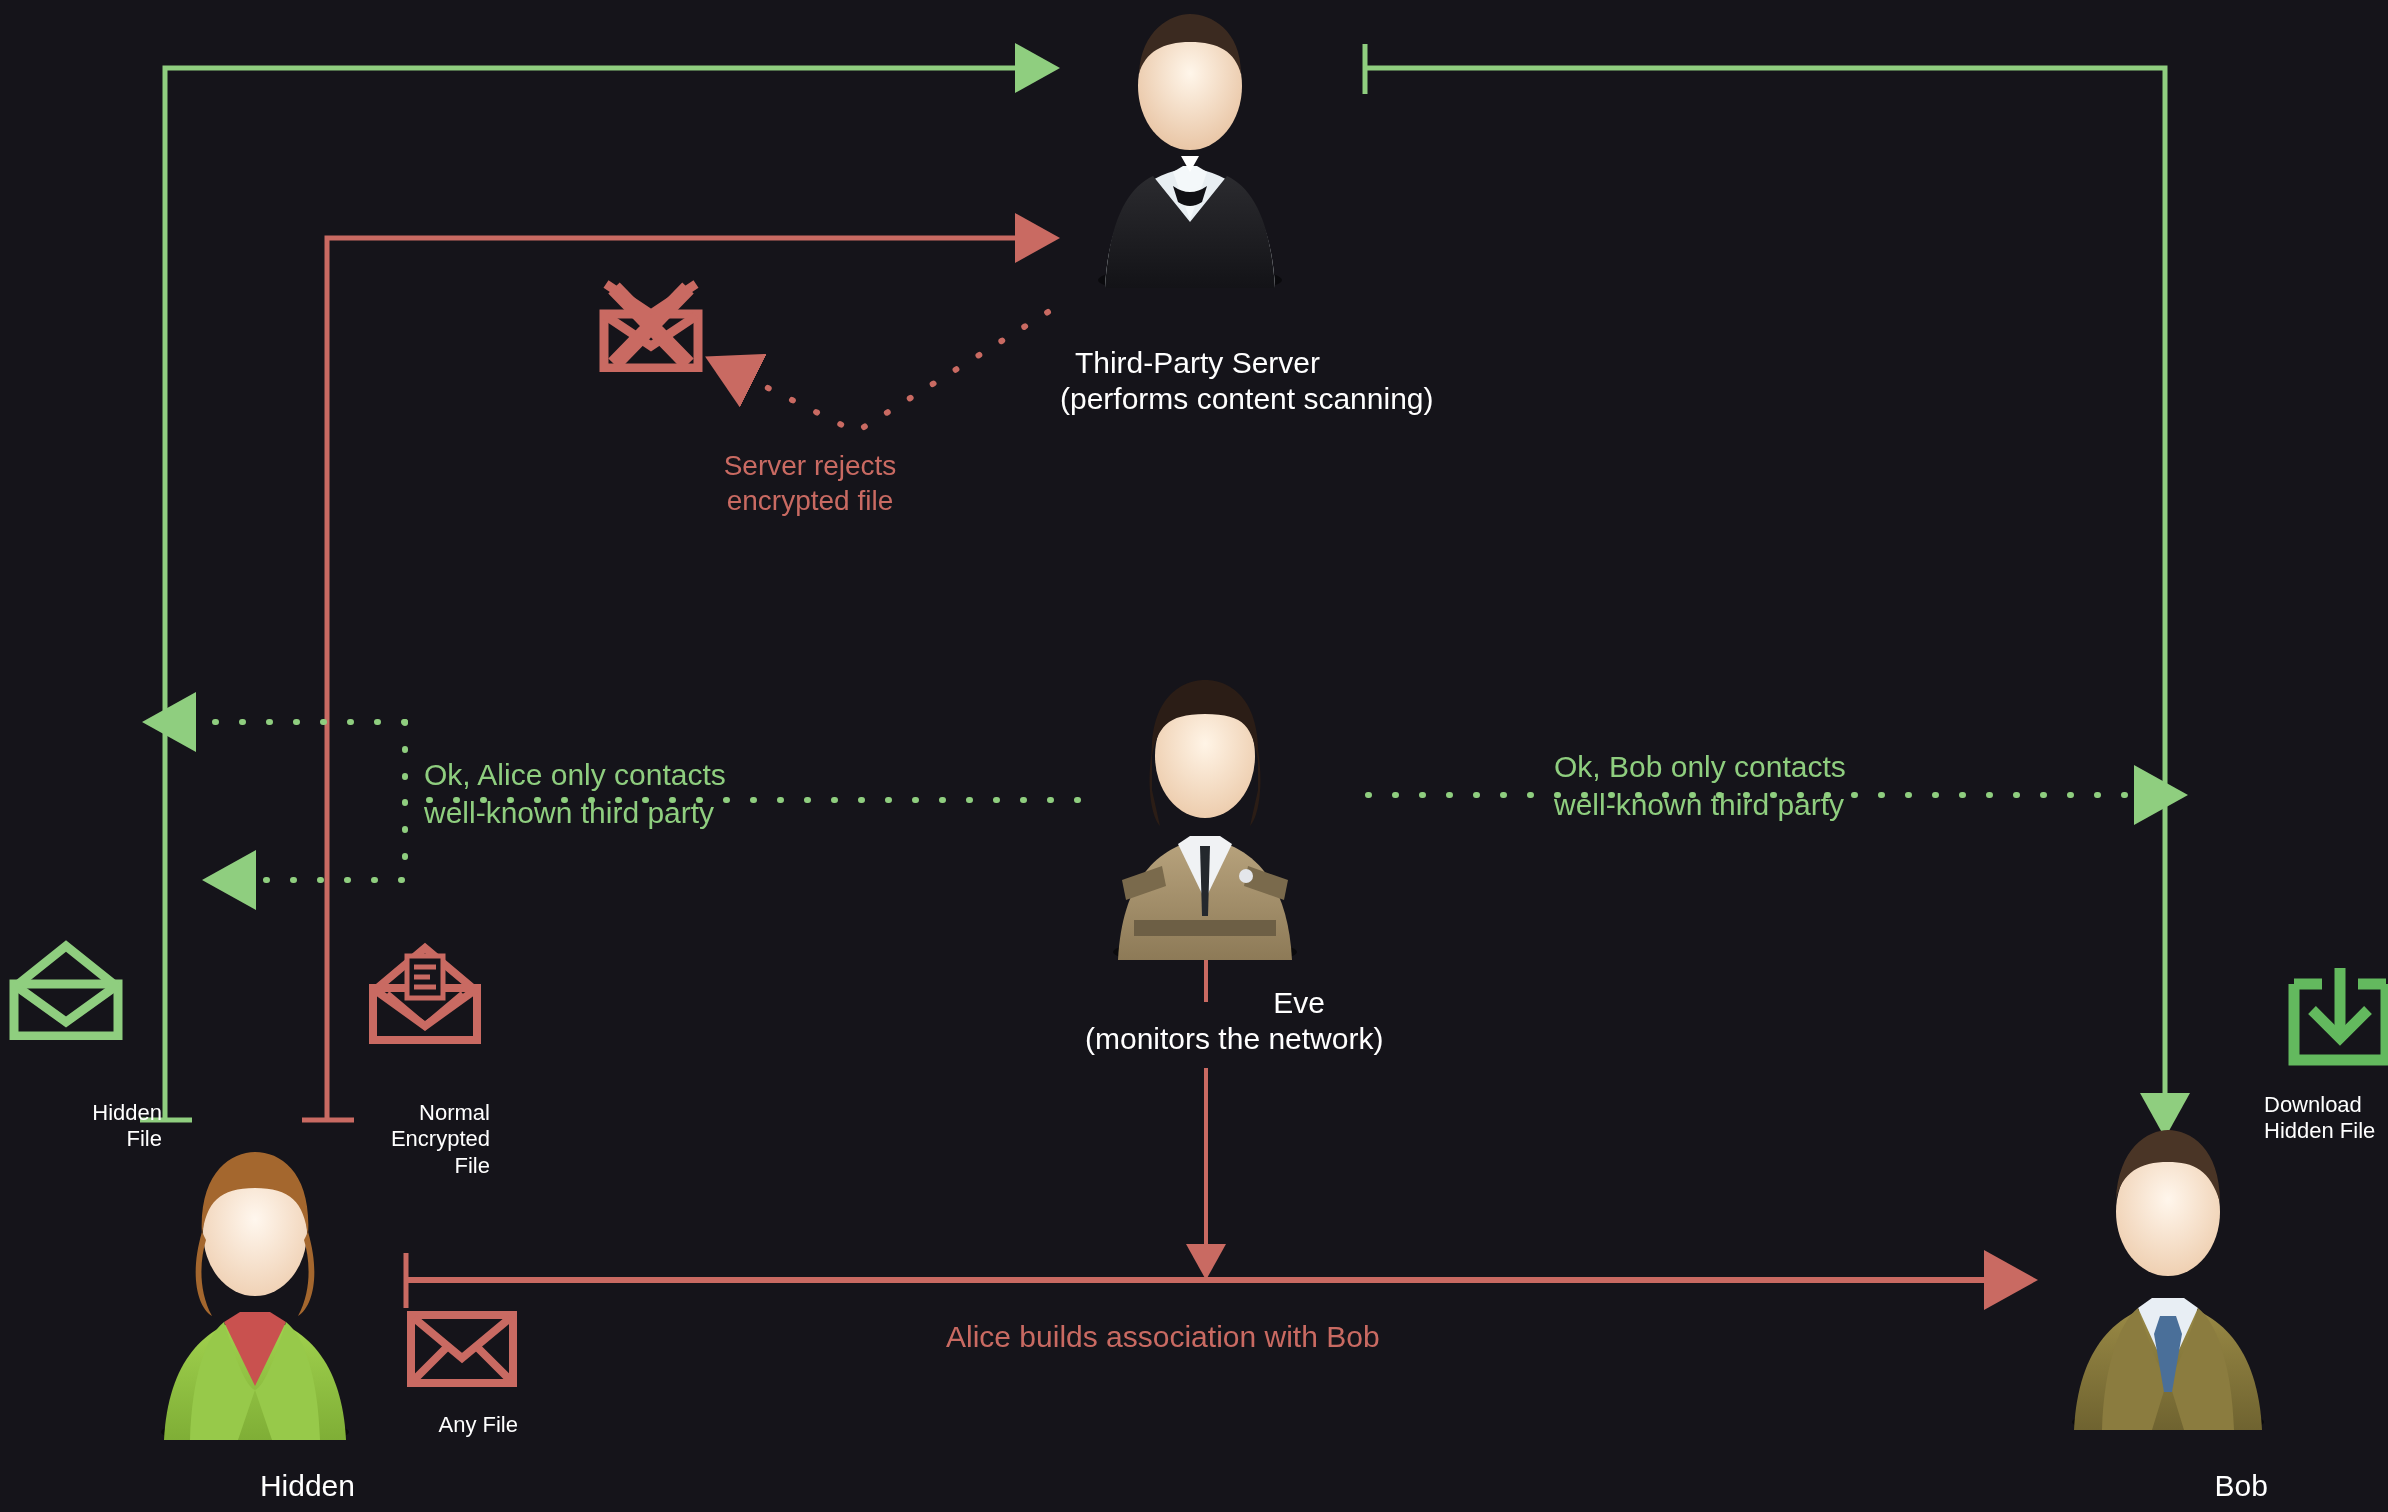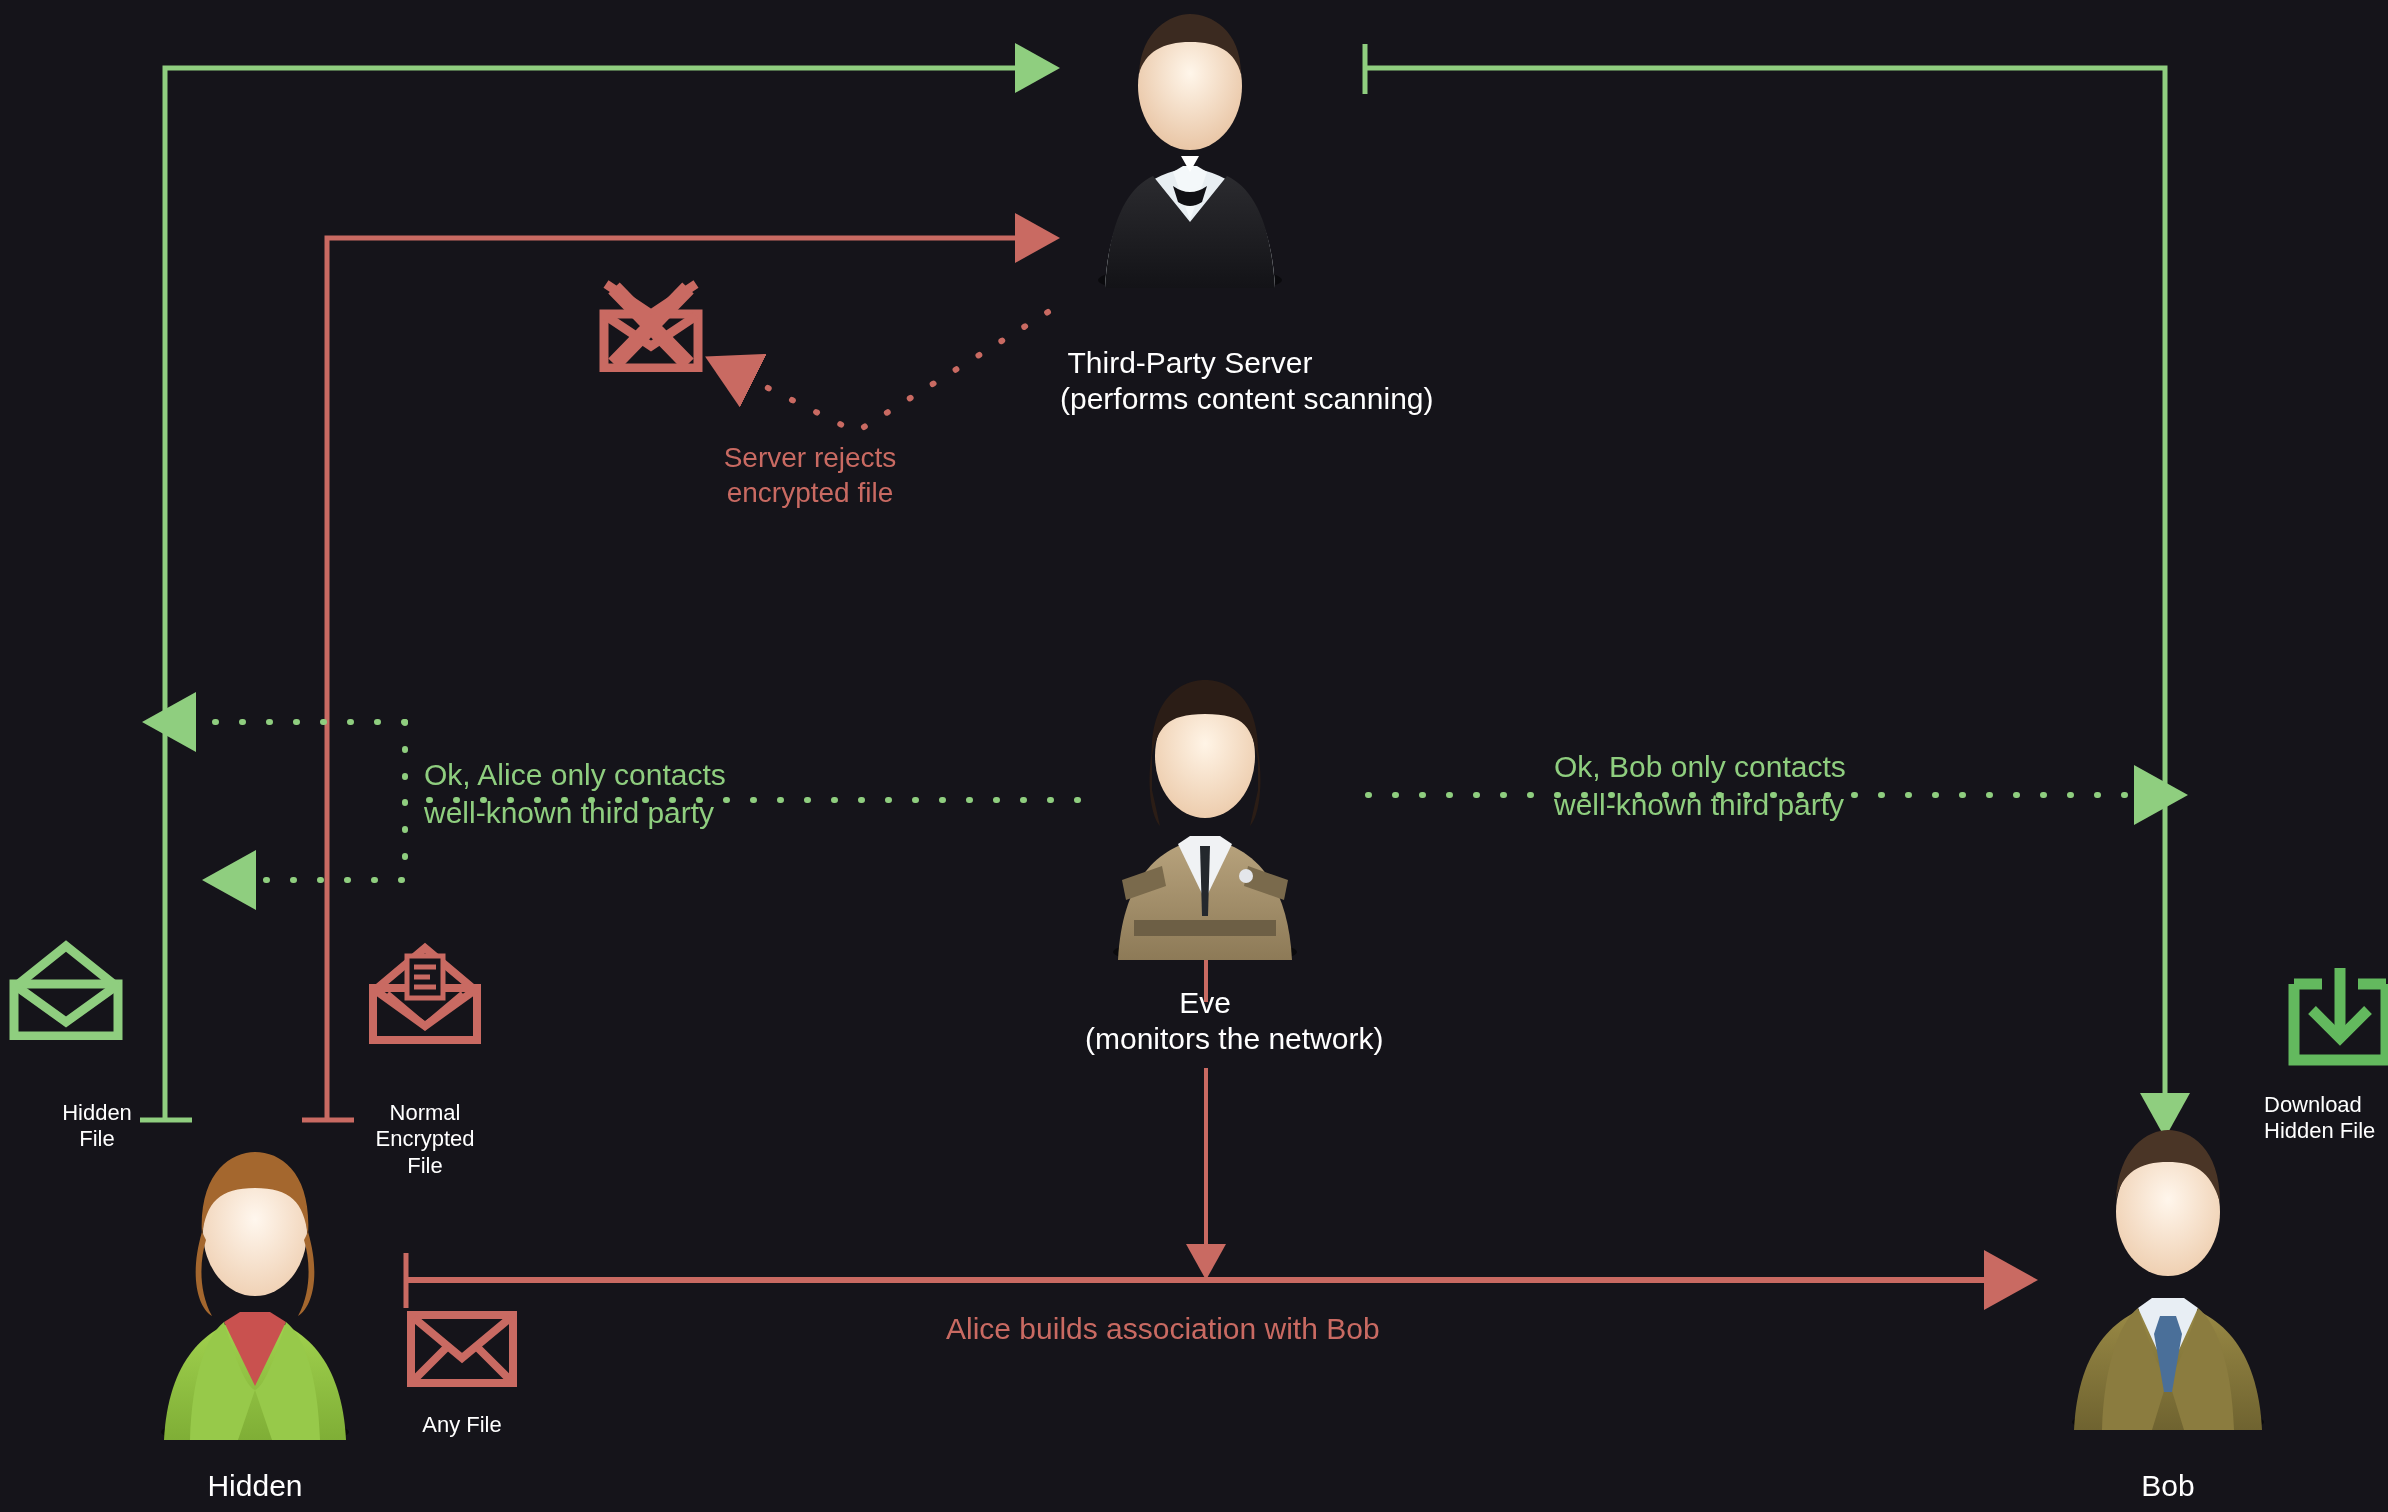--- a/index.html
+++ b/index.html
@@ -1,21 +1,21 @@
 <!DOCTYPE html>
 <html><head>
 <meta charset="utf-8">
 <style>
   html,body{margin:0;padding:0;background:#15141a;}
   body{width:2388px;height:1512px;overflow:hidden;font-family:"Liberation Sans",sans-serif;}
   #stage{position:relative;width:2388px;height:1512px;background:#15141a;}
   svg.layer{position:absolute;left:0;top:0;width:2388px;height:1512px;}
-  .lbl{position:absolute;color:#ffffff;text-align:center;line-height:1.2;white-space:nowrap;}
+  .lbl{position:absolute;color:#ffffff;text-align:right;line-height:1.2;white-space:nowrap;}
   .lbl-green{position:absolute;color:#8fce7f;line-height:1.25;white-space:nowrap;}
-  .lbl-red{position:absolute;color:#c96a62;line-height:1.25;white-space:nowrap;}
+  .lbl-red{position:absolute;color:#c96a62;line-height:1.25;white-space:nowrap;margin-top:8px;}
   .f30{font-size:30px;}
   .f28{font-size:28px;}
   .f22{font-size:22px;}
   .person{position:absolute;}
   .icon-box{position:absolute;}
 </style>
 </head>
 <body>
 
 <div id="stage">

